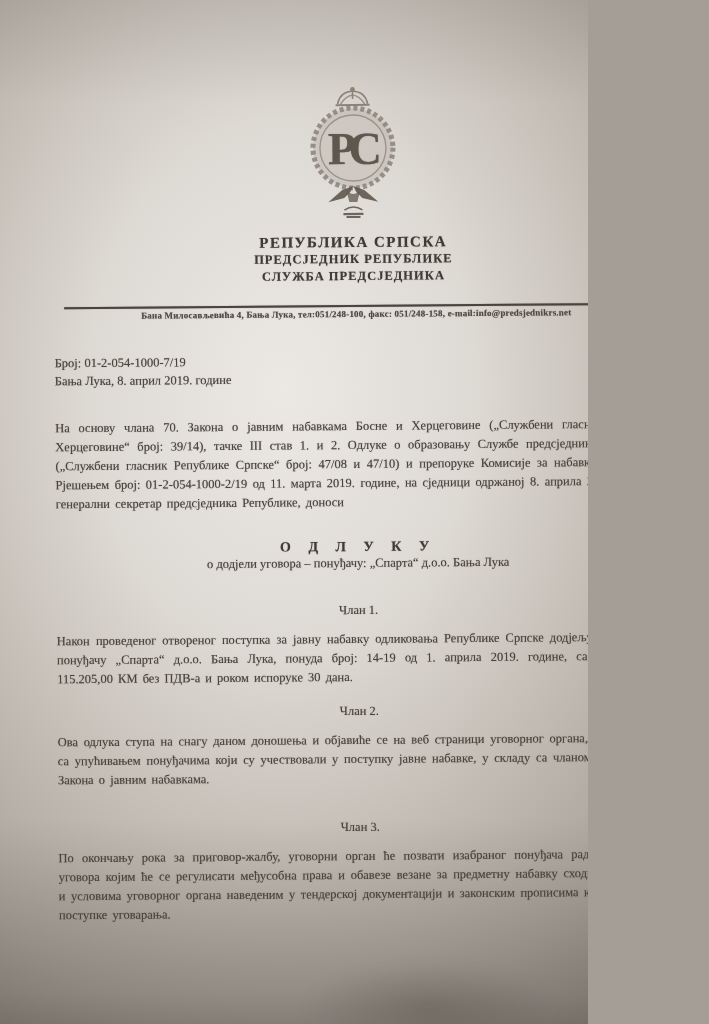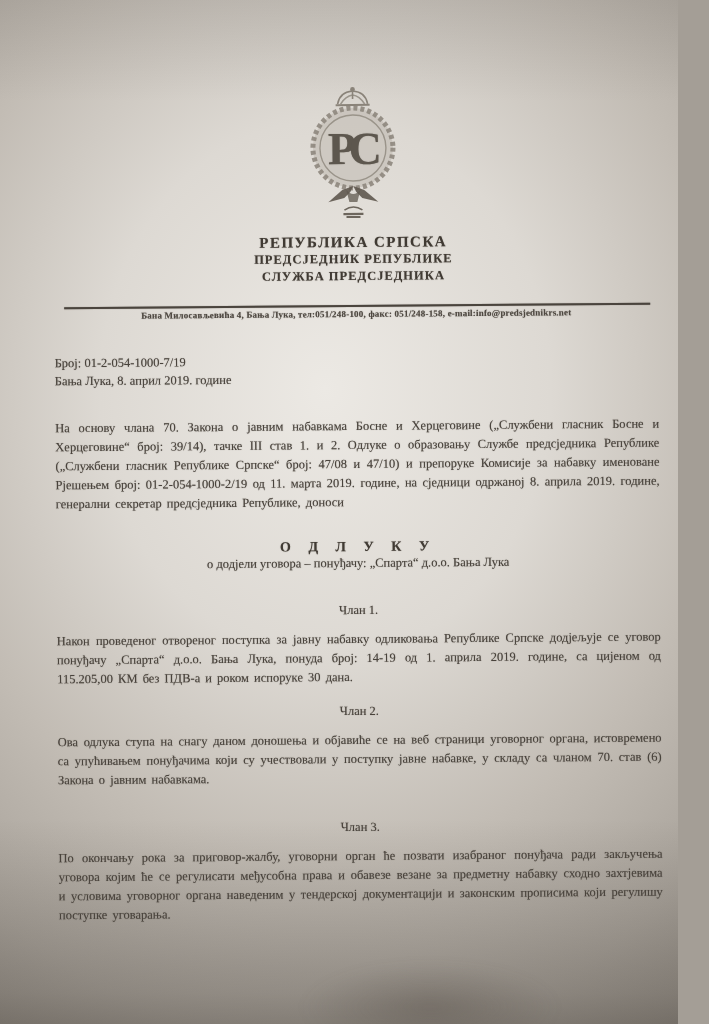--- a/index.html
+++ b/index.html
@@ -2,21 +2,21 @@
 <html lang="sr"><head>
 <meta charset="utf-8">
 <style>
   html,body{margin:0;padding:0;}
   body{
     width:709px;height:1024px;overflow:hidden;
     font-family:"Liberation Serif","DejaVu Serif",serif;
     background:#a49e96;
   }
   .photo{
-    position:relative;width:678px;height:1024px;overflow:hidden;
+    position:relative;width:588px;height:1024px;overflow:hidden;
     background:
       linear-gradient(to bottom, rgba(40,34,28,0.10) 0%, rgba(40,34,28,0) 10%, rgba(40,34,28,0) 80%, rgba(40,34,28,0.22) 97%, rgba(40,34,28,0.30) 100%),
       radial-gradient(ellipse 95% 75% at 48% 38%, #ece9e4 0%, #ddd9d3 35%, #c2bcb4 62%, #a9a39b 85%, #948e86 100%);
   }
   .photo::after{ 
     content:"";position:absolute;left:300px;bottom:-28px;width:260px;height:90px;
     background:radial-gradient(ellipse at center, rgba(70,62,55,0.30) 0%, rgba(70,62,55,0) 70%);
     filter:blur(6px);
   }
   .sheet{

